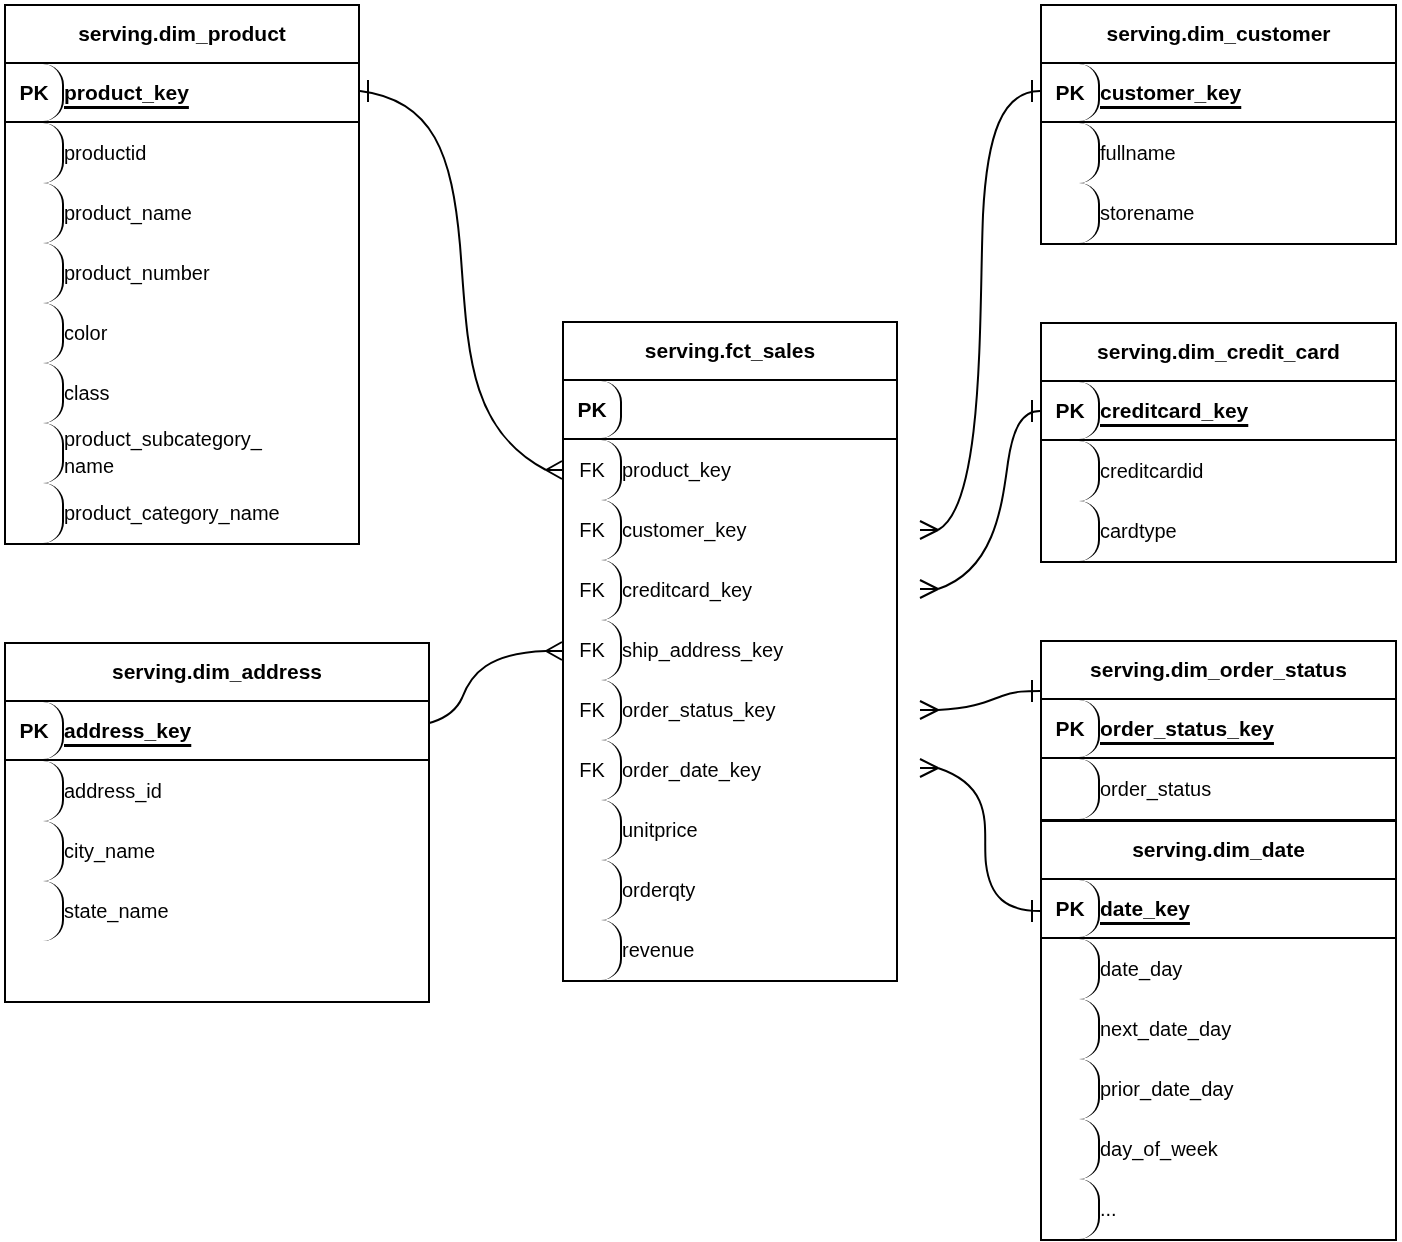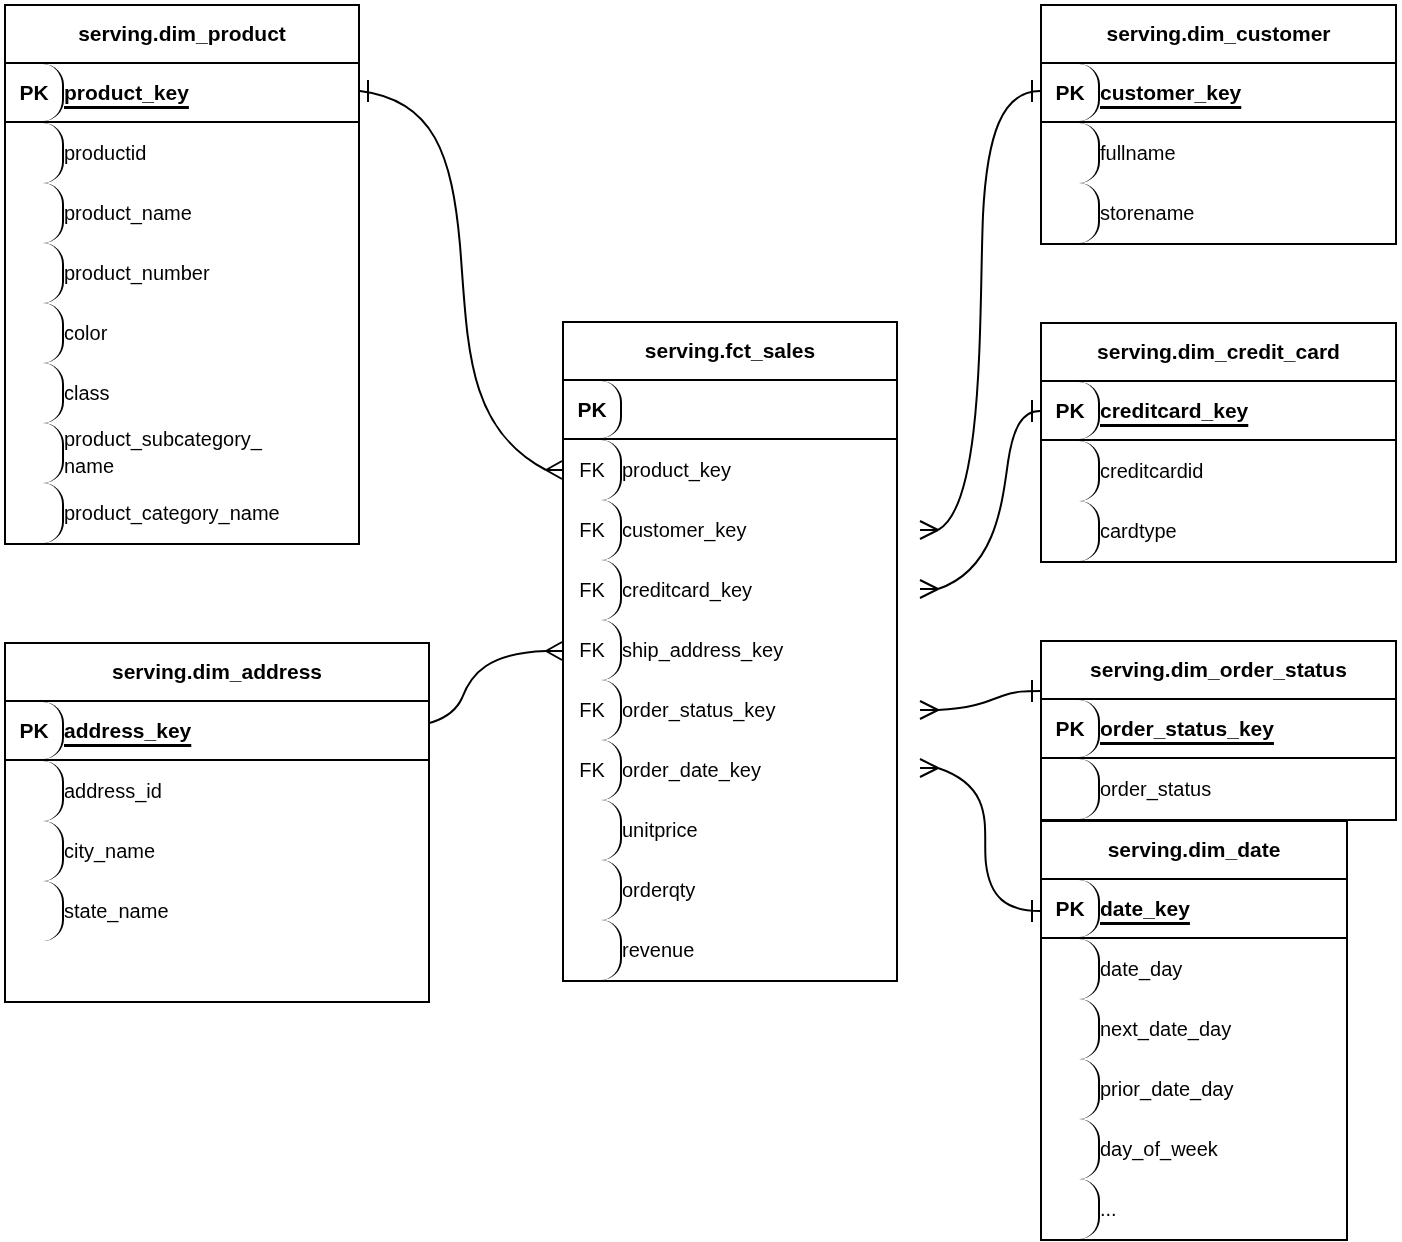--- a/index.html
+++ b/index.html
@@ -48,21 +48,21 @@
     text-decoration-thickness:2.5px;
     text-underline-offset:6px;
   }
 
   #t-product     { left:4px;    top:4px;   width:356px; height:541px; }
   #t-address     { left:4px;    top:642px; width:426px; height:361px; }
   #t-sales       { left:562px;  top:321px; width:336px; height:661px; }
   #t-customer    { left:1040px; top:4px;   width:357px; height:241px; }
   #t-creditcard  { left:1040px; top:322px; width:357px; height:241px; }
   #t-orderstatus { left:1040px; top:602px; width:357px; height:181px;margin-top:38px; }
-  #t-date        { left:1040px; top:820px; width:308px; height:421px; }
+  #t-date        { left:1040px; top:820px; width:357px; height:421px; }
 
   .conn { stroke:#000; stroke-width:2; fill:none; }
 </style>
 </head>
 <body>
 
 <div class="canvas">
 
   <svg class="erd-svg" viewBox="0 0 1402 1242" xmlns="http://www.w3.org/2000/svg">
 

